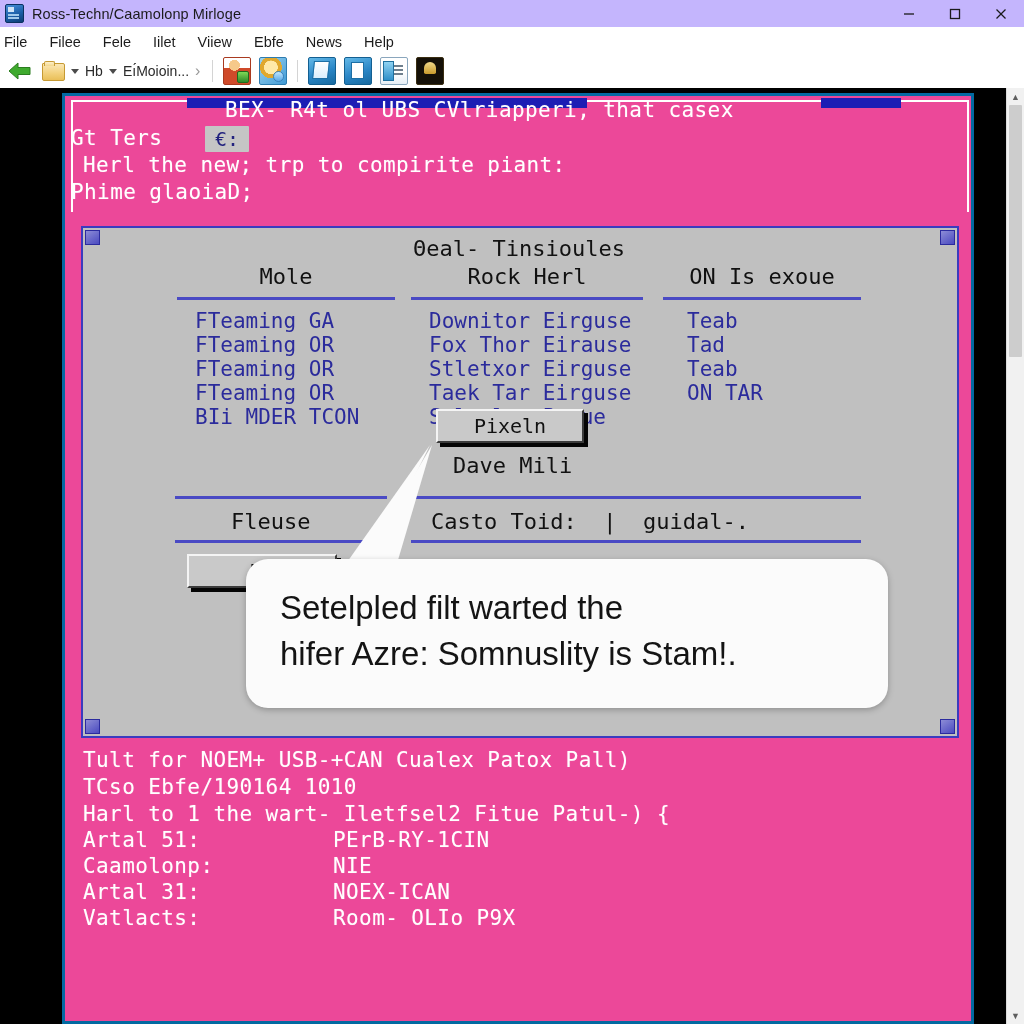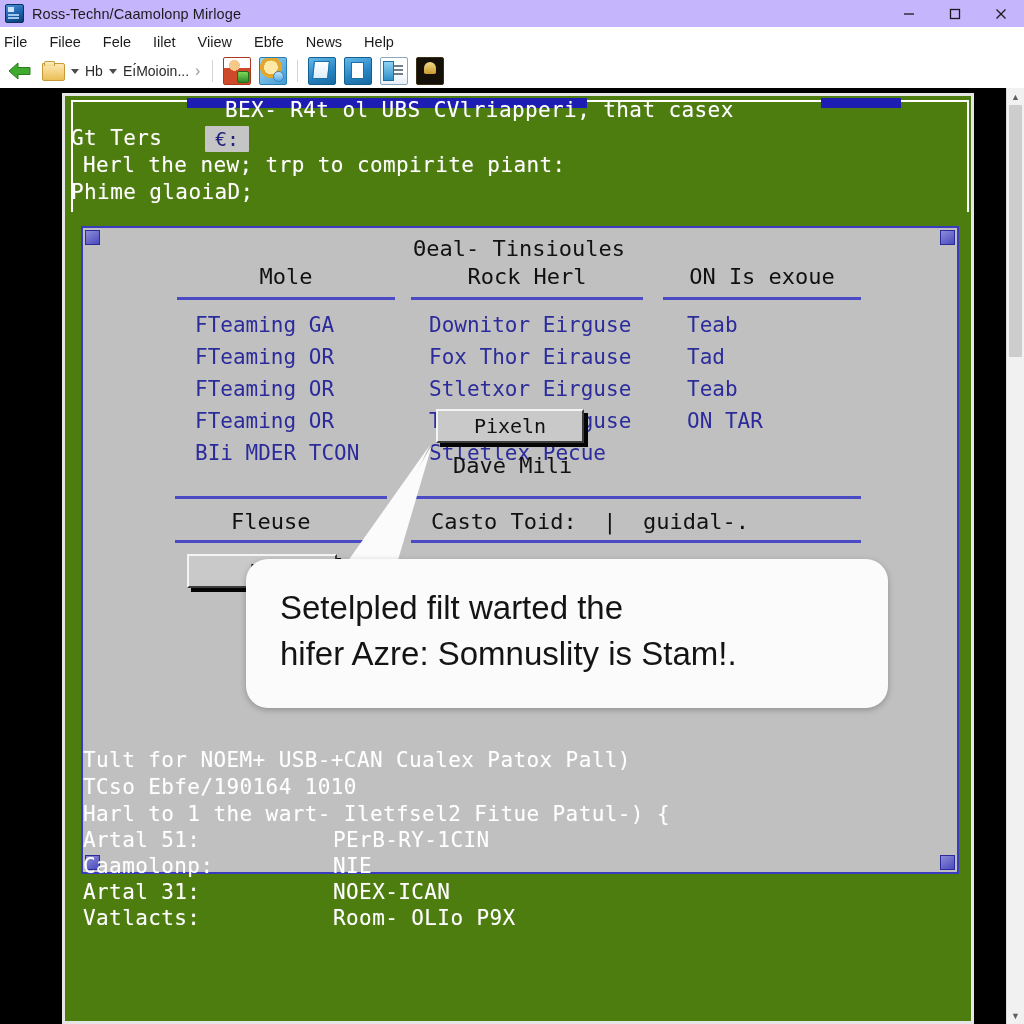--- a/index.html
+++ b/index.html
@@ -135,22 +135,22 @@
     border-radius:7px 7px 2px 2px;
     background:linear-gradient(180deg,#f2d98a,#c99a2c);
   }
 
   
   .stage{
     position:absolute;left:0;top:88px;width:1024px;height:936px;background:#000000;
   }
   .console{
     position:absolute;left:62px;top:5px;width:912px;height:931px;
-    background:#4d7c0f;
-    border:3px solid #e5e5e5;
+    background:#ec4899;
+    border:3px solid #0369a1;
     box-sizing:border-box;
     overflow:hidden;
   }
   .conline{
     position:absolute;color:#ffffff;white-space:pre;
     font-family:"DejaVu Sans Mono","Liberation Mono",monospace;
     font-size:21px;letter-spacing:.4px;
     text-shadow:0 0 1px rgba(255,255,255,.35);
   }
   .topframe{
@@ -163,21 +163,21 @@
   .topframe-gapR{
     position:absolute;left:756px;top:2px;width:80px;height:10px;background:#1d1db4;
   }
   .hl-box{
     position:absolute;background:#c5c5c5;color:#22227f;padding:1px 10px;border-radius:1px;
     font-family:"DejaVu Sans Mono","Liberation Mono",monospace;font-size:20px;
   }
 
   
   .dialog{
-    position:absolute;left:16px;top:130px;width:878px;height:648px;
+    position:absolute;left:16px;top:130px;width:878px;height:512px;
     background:#c0c0c0;
     border:2px solid #3b3bbf;
     box-sizing:border-box;
   }
   .dlg-corner{
     position:absolute;width:13px;height:13px;
     background:linear-gradient(145deg,#8d8dd6,#4a4ac0);
     border:1px solid #2b2b9e;
   }
   .c-tl{left:2px;top:2px;}
@@ -196,21 +196,21 @@
   .col-title{
     font-family:"DejaVu Sans Mono","Liberation Mono",monospace;
     font-size:22px;color:#101010;text-align:center;white-space:pre;
   }
   .col-rule{
     height:3px;background:#4a4ac4;margin-top:8px;
   }
   .col-rows{
     margin-top:9px;
     font-family:"DejaVu Sans Mono","Liberation Mono",monospace;
-    font-size:21px;color:#2b2b9c;line-height:32px;white-space:pre;
+    font-size:21px;color:#2b2b9c;line-height:24px;white-space:pre;
   }
   .col-rows.indent{padding-left:18px;}
 
   .mid-rule{
     position:absolute;height:3px;background:#4a4ac4;
   }
   .btn3d{
     position:absolute;
     background:#c9c9c9;
     border-top:2px solid #f4f4f4;border-left:2px solid #f4f4f4;

